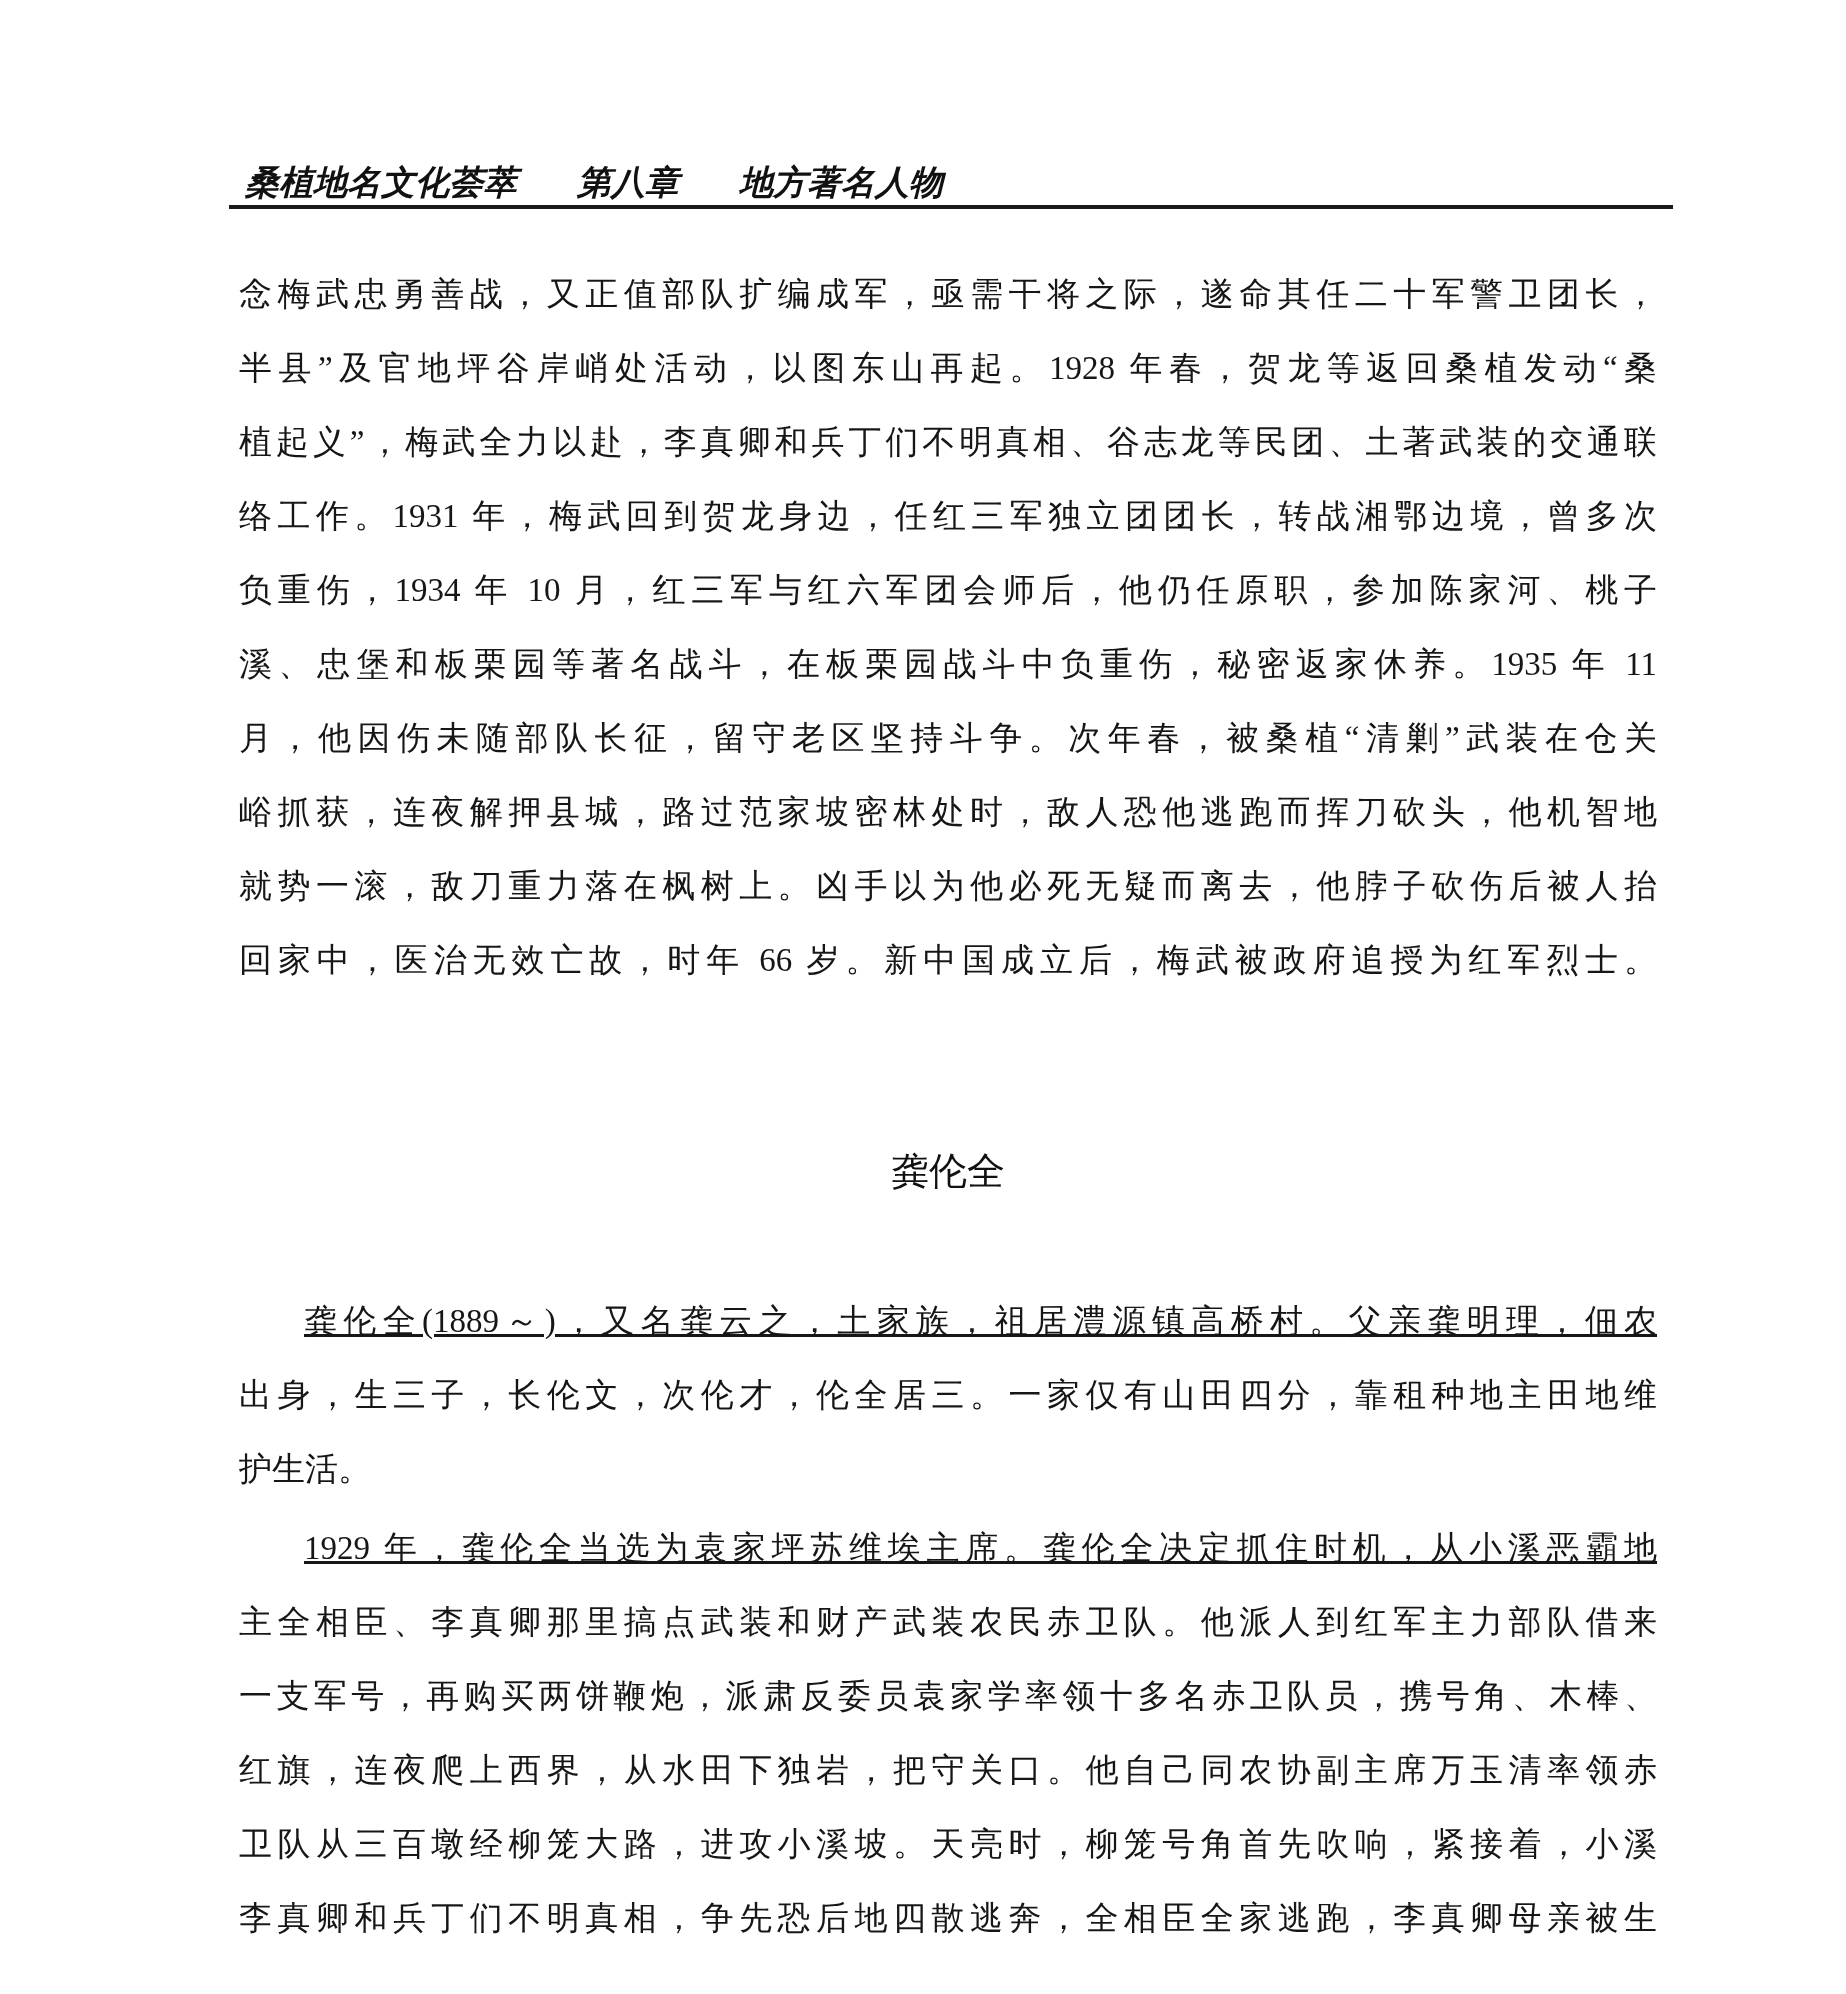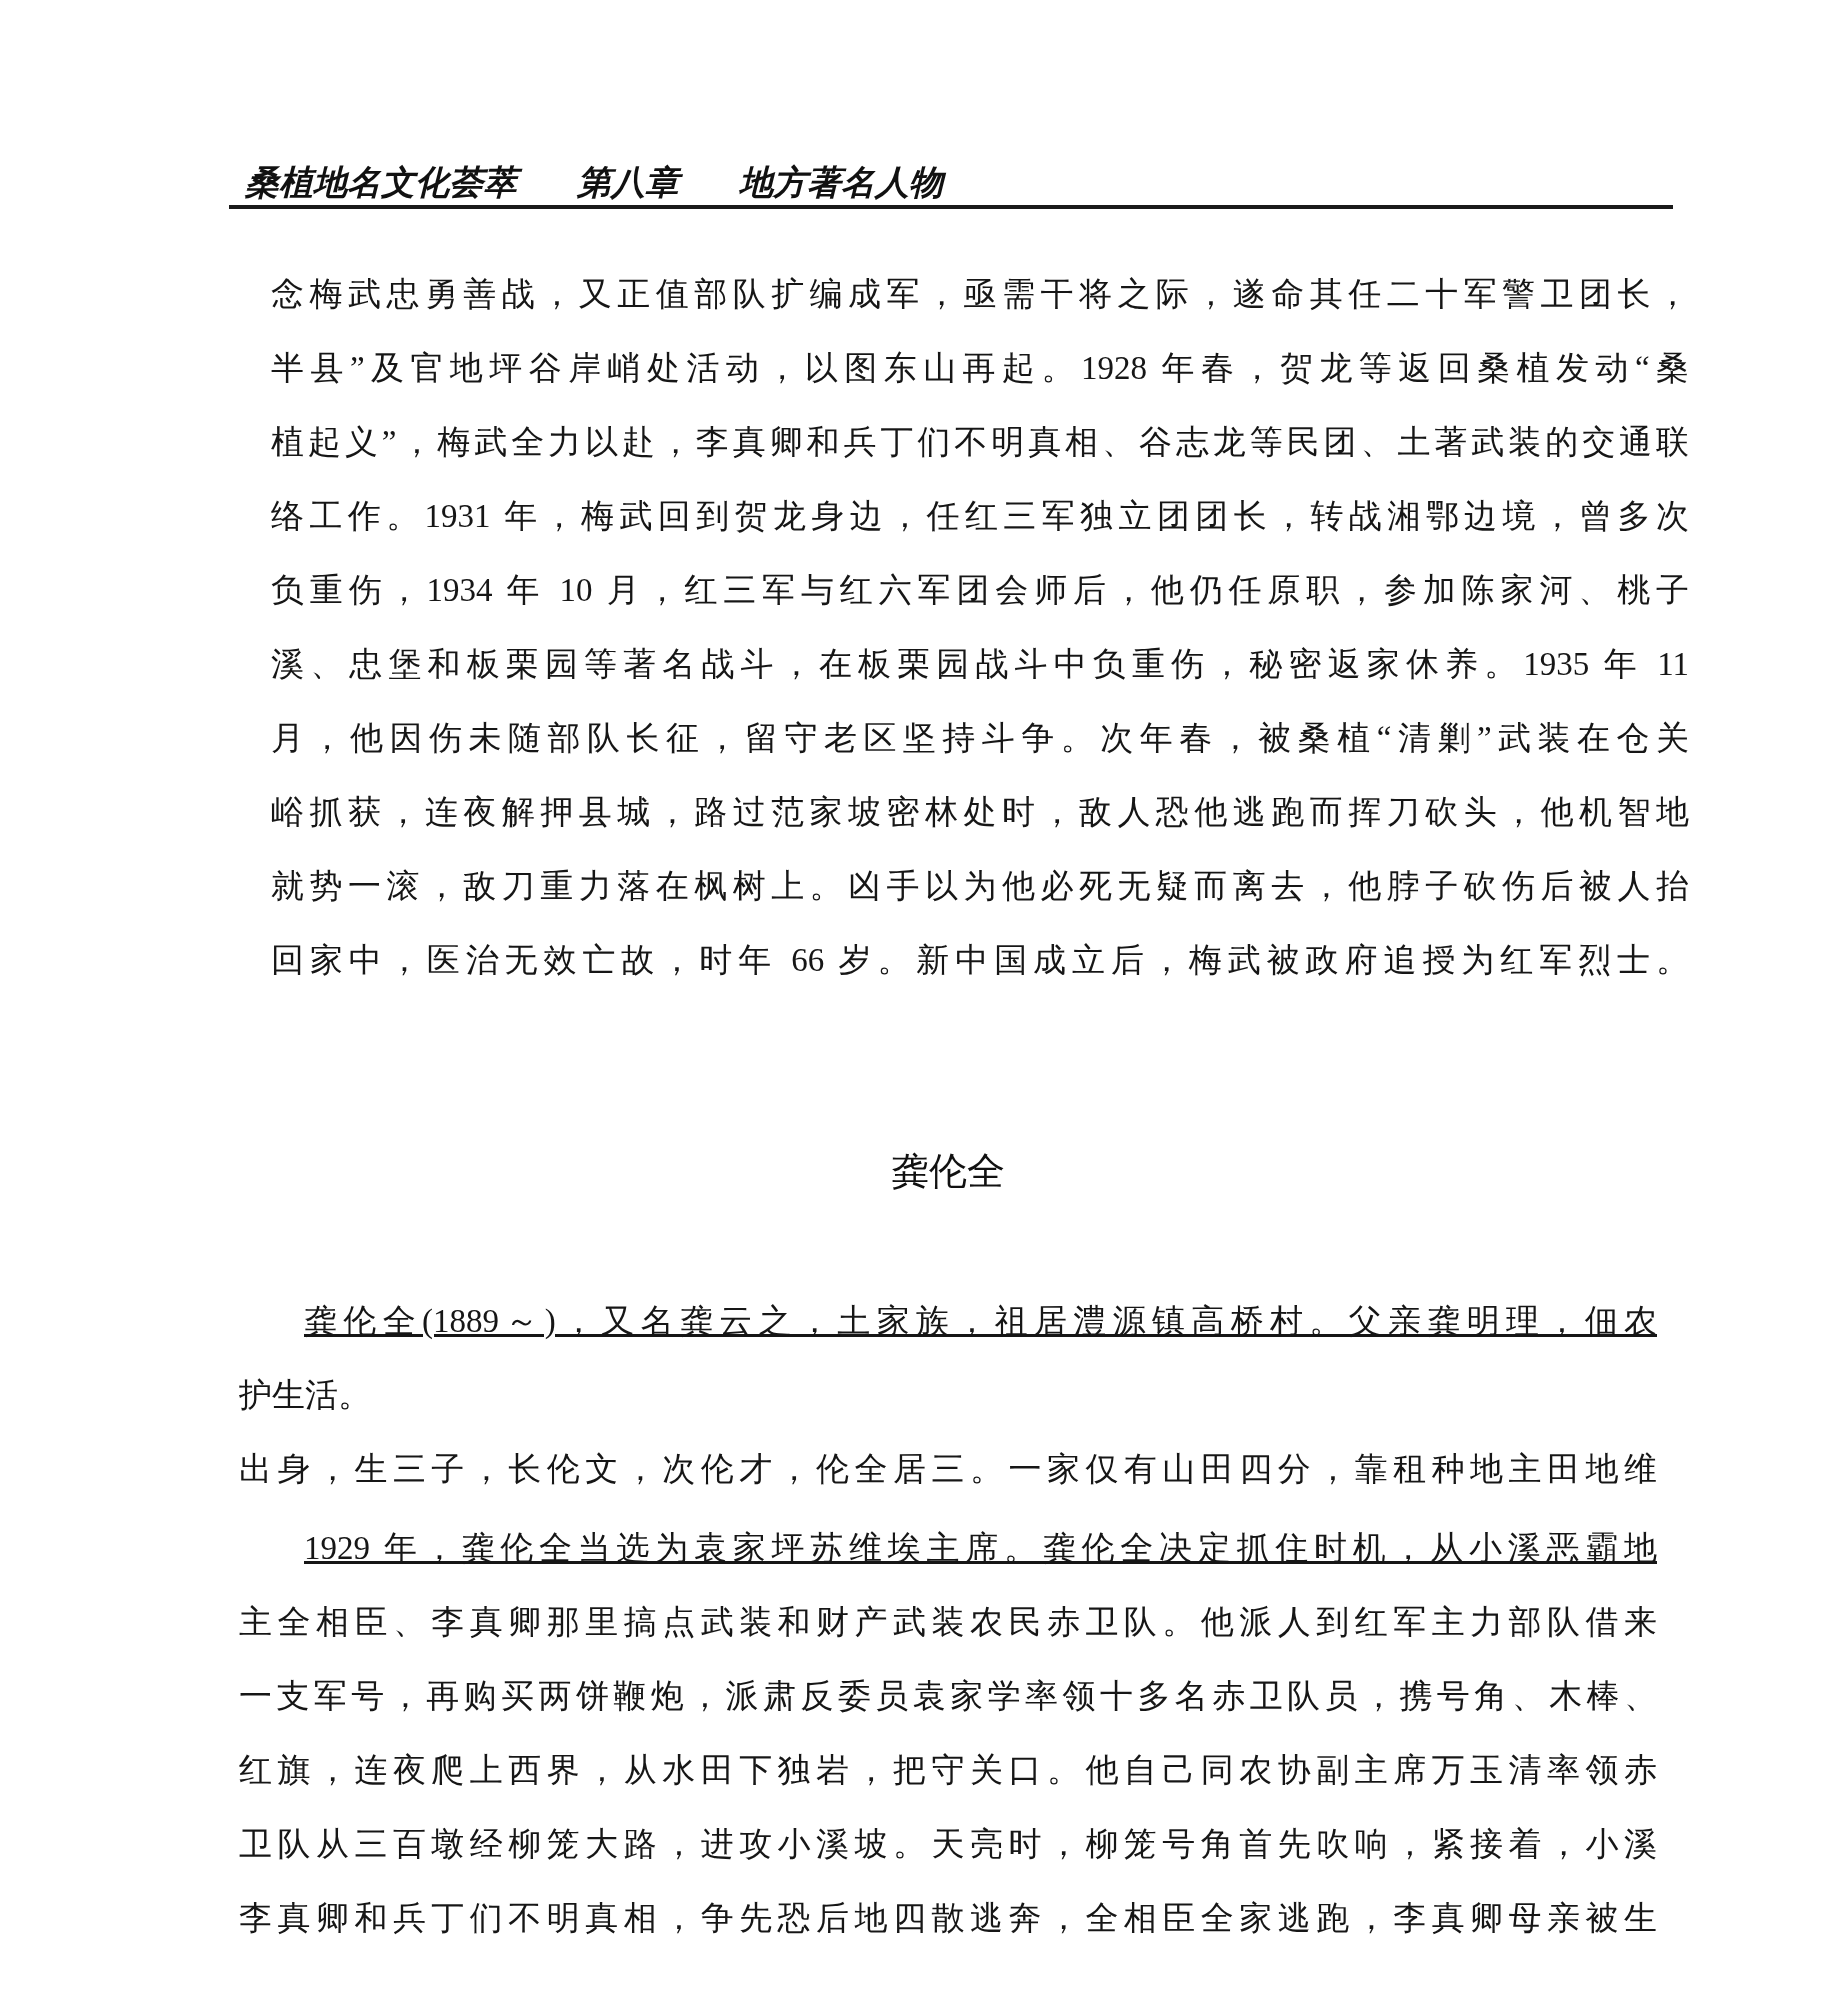--- a/index.html
+++ b/index.html
@@ -43,21 +43,21 @@
     color:#161616;
   }
   .para .line{
     height:74px;
     overflow:hidden;
     text-align:justify;
     text-align-last:justify;
   }
   .para .line.last{text-align-last:left;}
   .para .line.indent{text-indent:65px;text-decoration:underline;}
-  .p1{top:257px;margin-left:32px;}
+  .p1{top:257px;}
   .p2{top:1284px;}
   .p3{top:1511px;}
   .heading{
     position:absolute;
     left:239px;
     top:1134px;
     width:1418px;
     margin:0;
     text-align:center;
     font-size:38px;
@@ -88,22 +88,22 @@
     <div class="line">月，他因伤未随部队长征，留守老区坚持斗争。次年春，被桑植“清剿”武装在仓关</div>
     <div class="line">峪抓获，连夜解押县城，路过范家坡密林处时，敌人恐他逃跑而挥刀砍头，他机智地</div>
     <div class="line">就势一滚，敌刀重力落在枫树上。凶手以为他必死无疑而离去，他脖子砍伤后被人抬</div>
     <div class="line">回家中，医治无效亡故，时年 66 岁。新中国成立后，梅武被政府追授为红军烈士。</div>
   </div>
 
   <h2 class="heading">龚伦全</h2>
 
   <div class="para p2">
     <div class="line indent">龚伦全(1889～)，又名龚云之，土家族，祖居澧源镇高桥村。父亲龚明理，佃农</div>
+    <div class="line">出身，生三子，长伦文，次伦才，伦全居三。一家仅有山田四分，靠租种地主田地维</div>
     <div class="line last">护生活。</div>
-    <div class="line">出身，生三子，长伦文，次伦才，伦全居三。一家仅有山田四分，靠租种地主田地维</div>
   </div>
 
   <div class="para p3">
     <div class="line indent">1929 年，龚伦全当选为袁家坪苏维埃主席。龚伦全决定抓住时机，从小溪恶霸地</div>
     <div class="line">主全相臣、李真卿那里搞点武装和财产武装农民赤卫队。他派人到红军主力部队借来</div>
     <div class="line">一支军号，再购买两饼鞭炮，派肃反委员袁家学率领十多名赤卫队员，携号角、木棒、</div>
     <div class="line">红旗，连夜爬上西界，从水田下独岩，把守关口。他自己同农协副主席万玉清率领赤</div>
     <div class="line">卫队从三百墩经柳笼大路，进攻小溪坡。天亮时，柳笼号角首先吹响，紧接着，小溪</div>
     <div class="line">李真卿和兵丁们不明真相，争先恐后地四散逃奔，全相臣全家逃跑，李真卿母亲被生</div>
 

